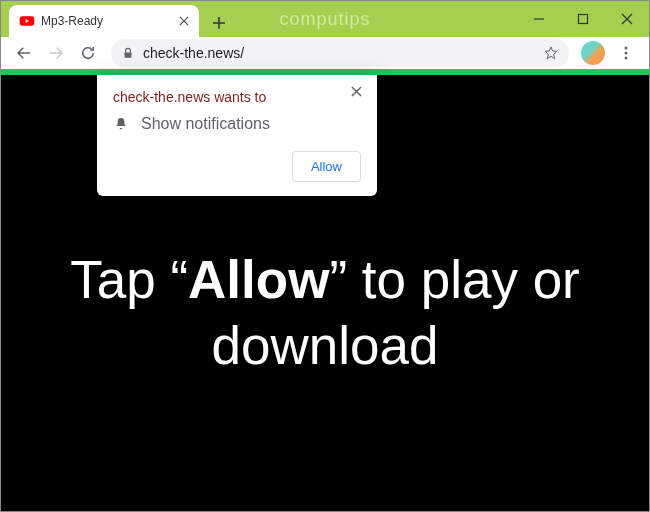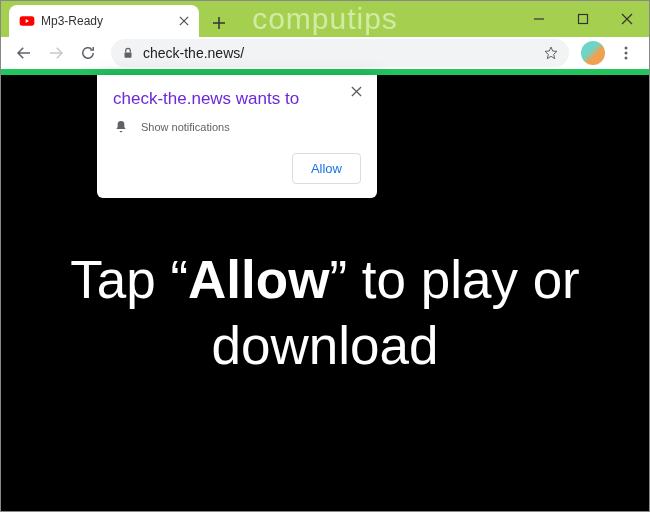--- a/index.html
+++ b/index.html
@@ -7,44 +7,44 @@
     
     .window { width: 100%; height: 100%; border: 1px solid #888; display: flex; flex-direction: column; background: #fff; }
     
     .titlebar { height: 36px; background: #a5d04f; display: flex; align-items: center; position: relative; }
     .tab-area { display: flex; align-items: flex-end; height: 100%; padding-left: 8px; }
     .tab { background: #fff; height: 32px; border-radius: 8px 8px 0 0; display: flex; align-items: center; padding: 0 8px 0 10px; gap: 6px; min-width: 190px; margin-top: 4px; }
     .favicon { width: 16px; height: 16px; display: flex; align-items: center; justify-content: center; }
     .tab-title { font-size: 12px; color: #333; flex: 1; }
     .tab-close { width: 14px; height: 14px; display: flex; align-items: center; justify-content: center; cursor: pointer; }
     .new-tab { width: 28px; height: 28px; display: flex; align-items: center; justify-content: center; margin-left: 6px; margin-top: 4px; cursor: pointer; }
-    .watermark { position: absolute; left: 50%; transform: translateX(-50%); color: rgba(250,255,235,0.55); font-size: 30px; font-weight: 300; letter-spacing: 1px; }
+    .watermark { position: absolute; left: 50%; transform: translateX(-50%); color: rgba(250,255,235,0.55); font-size: 18px; font-weight: 300; letter-spacing: 1px; }
     .win-controls { position: absolute; right: 0; top: 0; display: flex; height: 100%; }
     .win-btn { width: 44px; height: 100%; display: flex; align-items: center; justify-content: center; cursor: pointer; }
     
     .toolbar { height: 38px; background: #fff; display: flex; align-items: center; padding: 0 8px; gap: 2px; border-bottom: 6px solid #22c55e; }
     .nav-btn { width: 30px; height: 30px; display: flex; align-items: center; justify-content: center; cursor: pointer; border-radius: 50%; }
     .nav-btn.disabled { opacity: 0.35; }
     .addrbar { flex: 1; height: 28px; background: #f1f3f4; border-radius: 14px; display: flex; align-items: center; padding: 0 10px; margin: 0 6px; gap: 8px; }
     .lock-icon { width: 14px; height: 14px; }
     .url-text { font-size: 14px; color: #202124; flex: 1; }
     .star-icon { width: 16px; height: 16px; }
     .avatar { width: 24px; height: 24px; border-radius: 50%; background: linear-gradient(135deg, #6dd5c7 40%, #f0a050 60%); margin: 0 4px; }
     .menu-dots { width: 30px; height: 30px; display: flex; align-items: center; justify-content: center; cursor: pointer; }
     
     .content { flex: 1; background: #000; position: relative; display: flex; align-items: center; justify-content: center; }
     .content-text { color: #fff; font-size: 53px; font-weight: 400; text-align: center; line-height: 1.25; padding: 0 25px; margin-top: 40px; }
     .content-text .bold { font-weight: 700; }
     
     .permission-popup { position: absolute; top: 0; left: 96px; width: 280px; background: #fff; border-radius: 0 0 6px 6px; box-shadow: 0 4px 18px rgba(0,0,0,0.35); padding: 14px 16px 14px 16px; }
     .popup-close { position: absolute; top: 8px; right: 10px; width: 16px; height: 16px; cursor: pointer; }
-    .popup-title { font-size: 17px; color: #6d28d9; margin-bottom: 10px; }
+    .popup-title { font-size: 14px; color: #7f1d1d; margin-bottom: 10px; }
     .popup-row { display: flex; align-items: center; gap: 12px; margin-bottom: 18px; }
     .bell-icon { width: 16px; height: 16px; }
-    .popup-msg { font-size: 11px; color: #5f6368; }
+    .popup-msg { font-size: 16px; color: #5f6368; }
     .popup-actions { display: flex; justify-content: flex-end; gap: 10px; }
     .popup-btn { border: 1px solid #dadce0; background: #fff; color: #1a73e8; font-size: 13px; padding: 7px 18px; border-radius: 4px; cursor: pointer; }
   </style>
 </head>
 <body>
 
 <div class="window">
 
   <div class="titlebar">
     <div class="tab-area">

